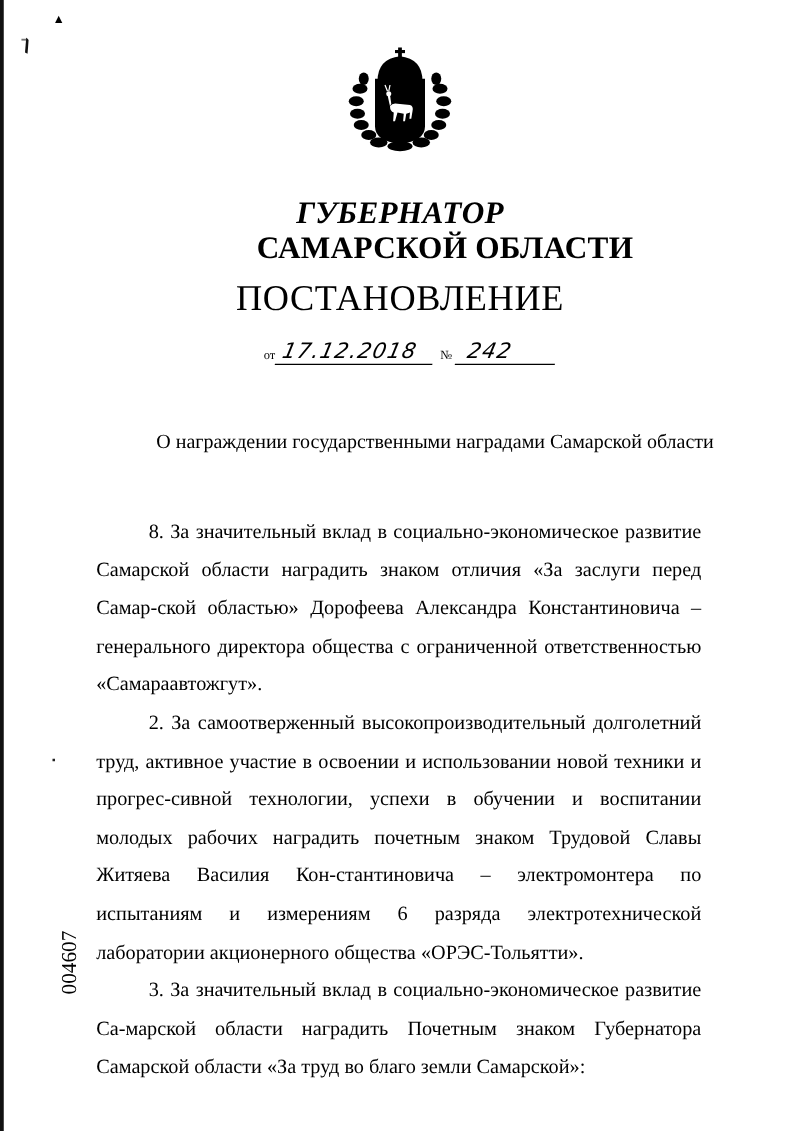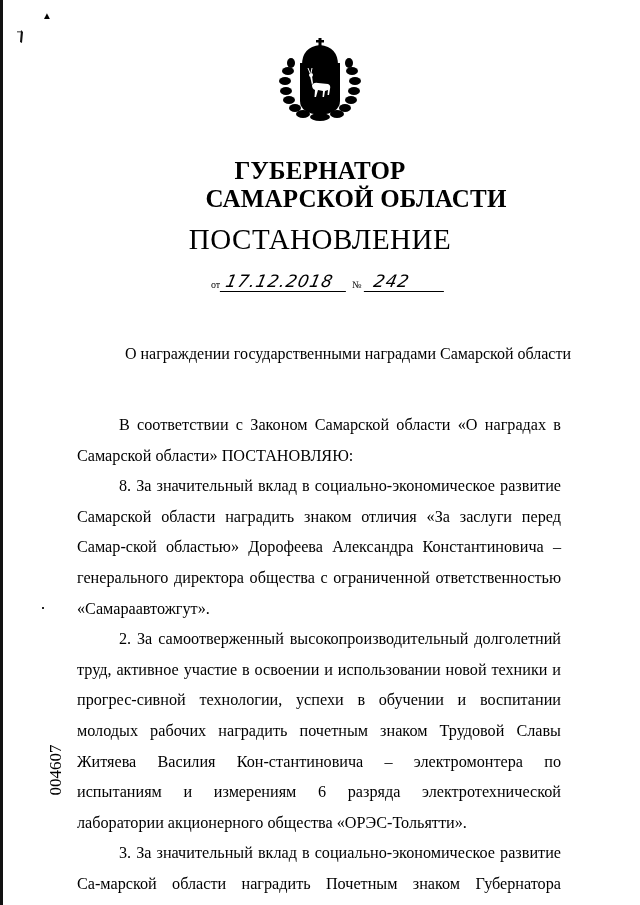--- a/index.html
+++ b/index.html
@@ -9,21 +9,21 @@
     font-family: "Liberation Serif", "DejaVu Serif", serif;
   }
   .edge-line { position: absolute; left: 0; top: 0; width: 3px; height: 905px; background: #111; }
   .scan-mark-1 { position: absolute; left: 42px; top: 11px; font-size: 10px; line-height: 10px; }
   .scan-mark-2 { position: absolute; left: 17px; top: 30px; width: 6px; height: 14px; }
   .emblem { position: absolute; left: 276px; top: 35px; width: 88px; height: 88px; }
   .gov-title {
     position: absolute; left: 0; width: 640px; text-align: center;
     font-weight: bold; font-size: 25px; line-height: 30px; letter-spacing: 0.2px;
   }
-  .gov-title.l1 { top: 156px; }
+  .gov-title.l1 { top: 156px; font-style: italic; }
   .gov-title.l2 { top: 184px; padding-left: 36px; }
   .doc-type {
     position: absolute; top: 222px; left: 0; width: 640px; text-align: center;
     font-size: 29px; line-height: 34px; letter-spacing: 0.5px;
   }
   .date-row {
     position: absolute; top: 270px; left: 211px; height: 22px;
     display: flex; align-items: flex-end; font-size: 10px;
   }
   .date-row .lbl { font-size: 10px; margin-right: 2px; padding-bottom: 2px; margin-top: 11px; }
@@ -104,19 +104,18 @@
 <div class="date-row">
   <span class="lbl">от</span>
   <span class="hand date">17.12.2018</span>
   <span class="num-lbl">№</span>
   <span class="hand num">242</span>
 </div>
 
 <div class="subject">О награждении государственными наградами Самарской области</div>
 
 <div class="body-text" style="top:410px;">
-  <p>В соответствии с Законом Самарской области «О наградах в Самарской области» ПОСТАНОВЛЯЮ:</p>
   <p>8. За значительный вклад в социально-экономическое развитие Самарской области наградить знаком отличия «За заслуги перед Самар-ской областью» Дорофеева Александра Константиновича – генерального директора общества с ограниченной ответственностью «Самараавтожгут».</p>
   <p>2. За самоотверженный высокопроизводительный долголетний труд, активное участие в освоении и использовании новой техники и прогрес-сивной технологии, успехи в обучении и воспитании молодых рабочих наградить почетным знаком Трудовой Славы Житяева Василия Кон-стантиновича – электромонтера по испытаниям и измерениям 6 разряда электротехнической лаборатории акционерного общества «ОРЭС-Тольятти».</p>
   <p>3. За значительный вклад в социально-экономическое развитие Са-марской области наградить Почетным знаком Губернатора Самарской области «За труд во благо земли Самарской»:</p>
 </div>
 
 <div class="side-number">004607</div>
 
 </body></html>

